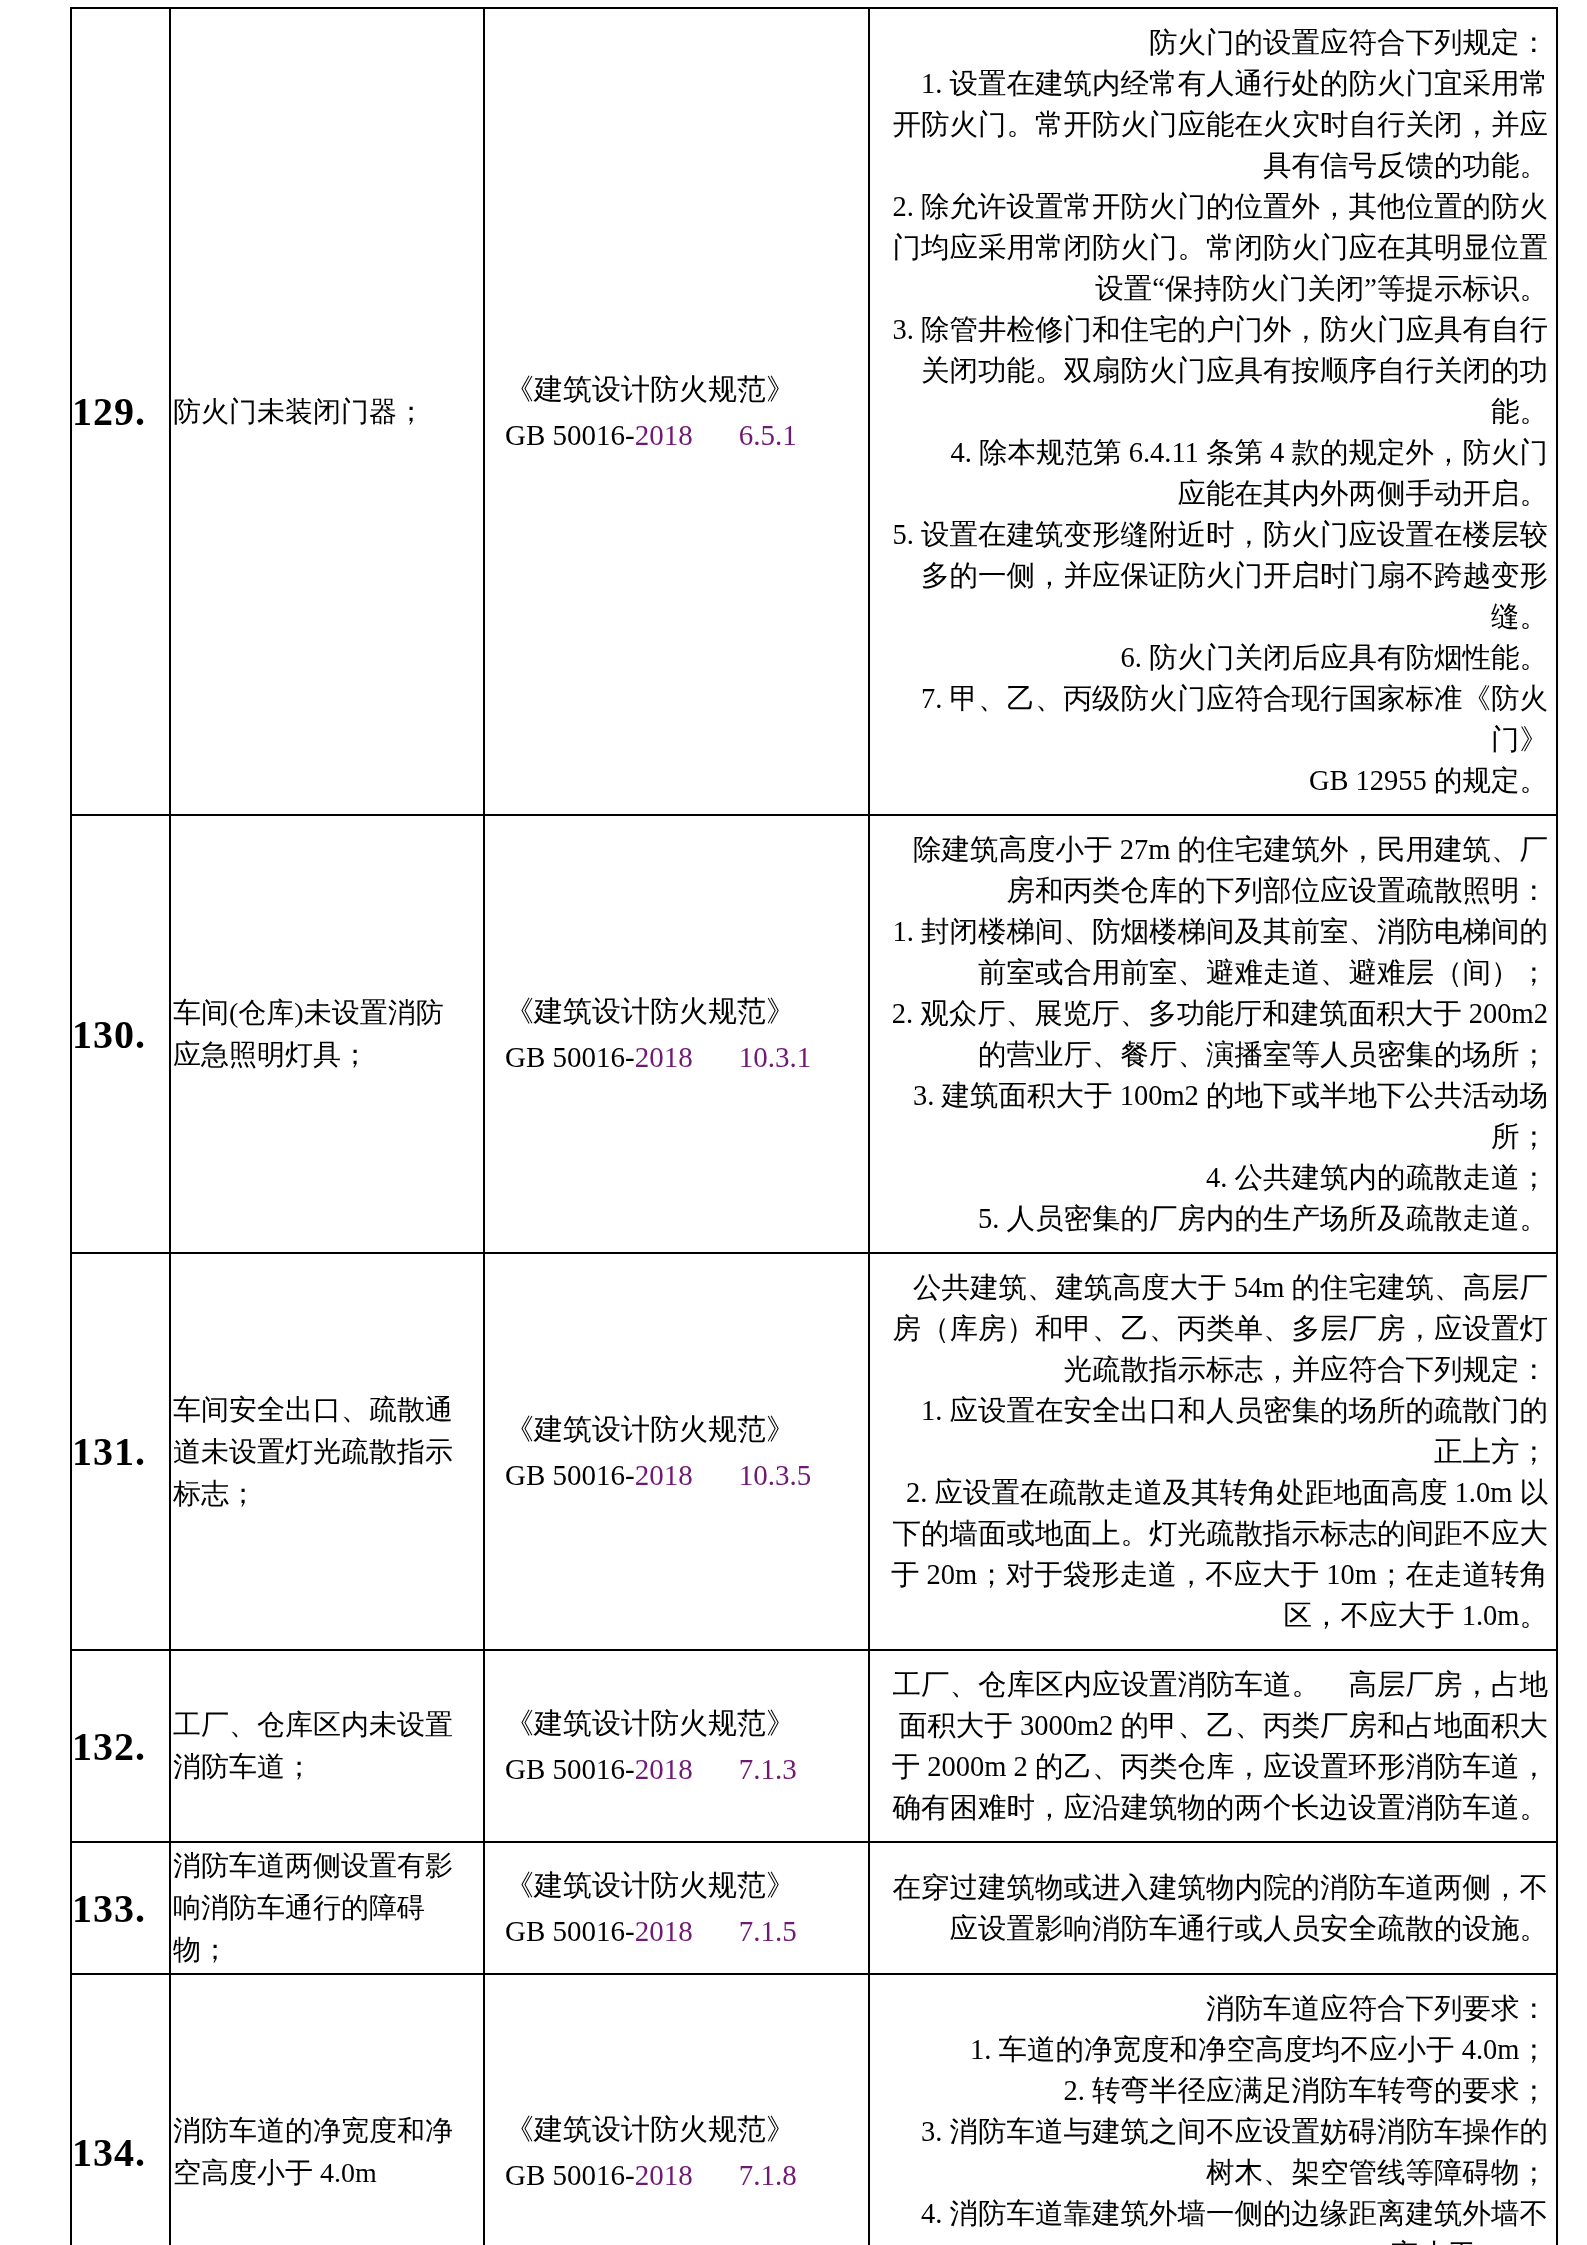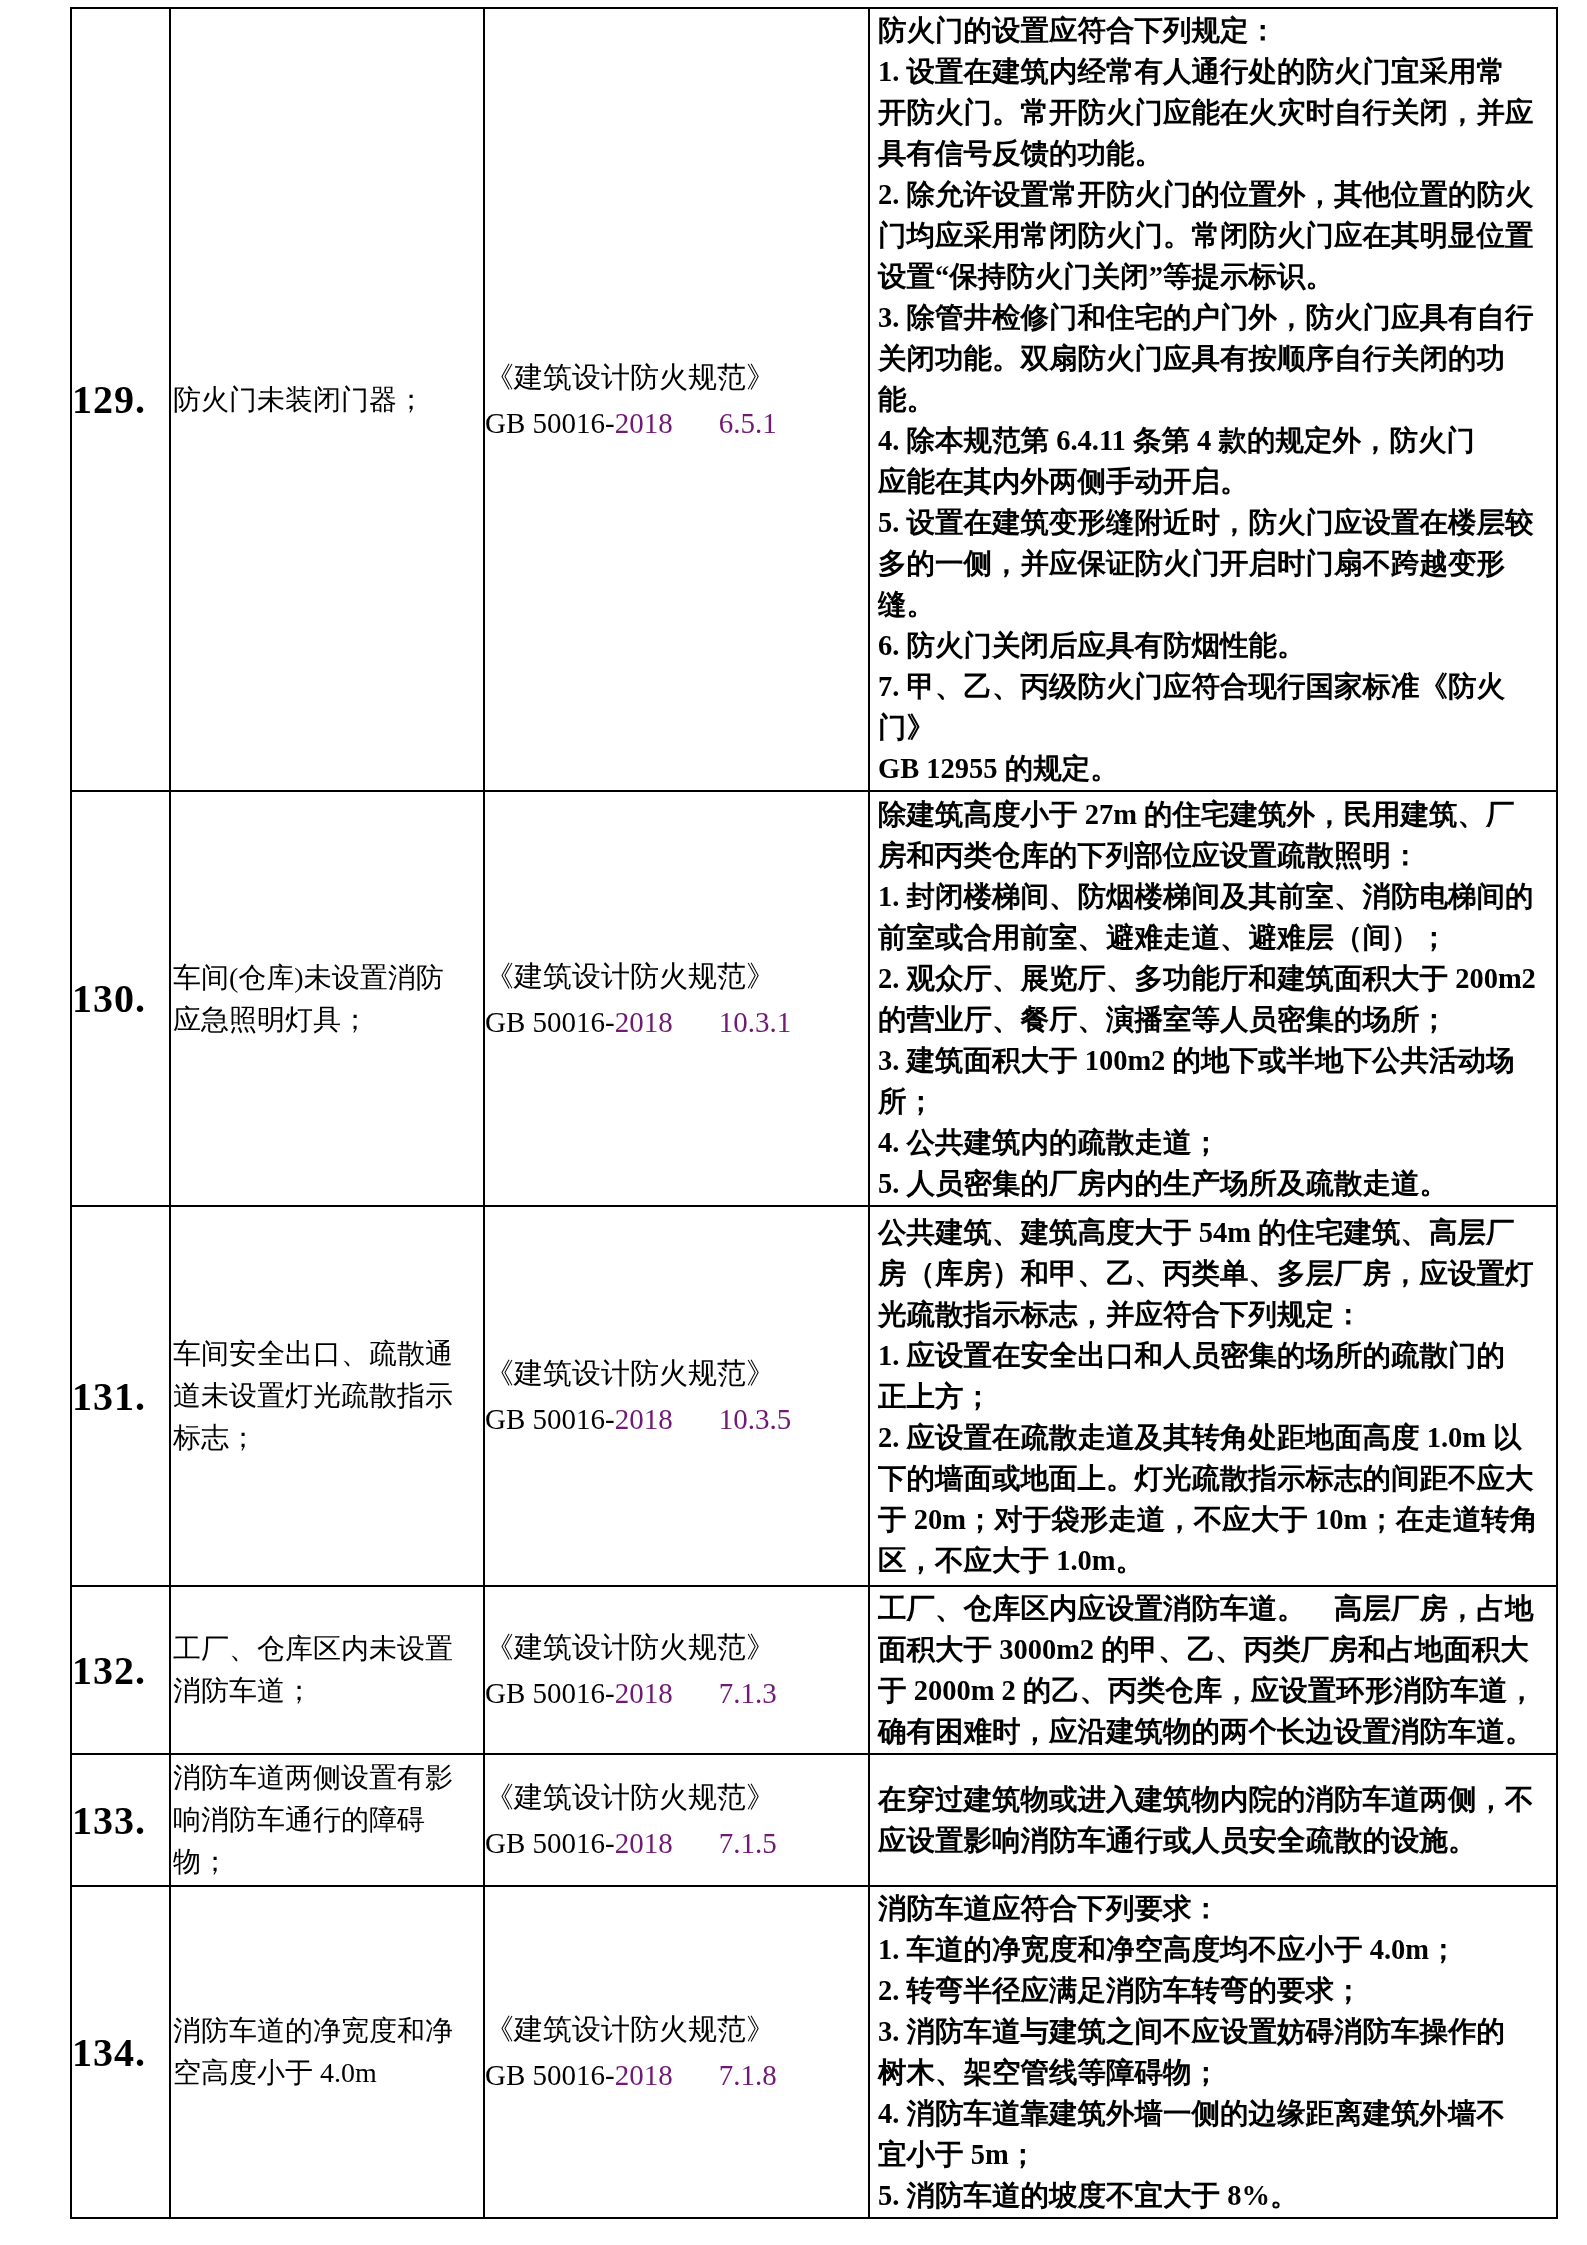--- a/index.html
+++ b/index.html
@@ -55,28 +55,28 @@
   }
   td.c2 {
     font-size: 28px;
     line-height: 42px;
     padding: 2px 6px 2px 2px;
     white-space: pre-line;
   }
   td.c3 {
     font-size: 29px;
     line-height: 46px;
+    padding-left: 20px;
   }
   td.c4 {
     font-size: 28.5px;
     line-height: 41px;
-    padding: 1px 8px;
+    padding: 13px 8px;
     white-space: pre-line;
-    text-align: left;
-    font-weight: bold;
+    text-align: right;
   }
   .ref-title { white-space: nowrap; }
   .ref-code  { white-space: nowrap; }
   .red { color: #701a75; }
   .sect { margin-left: 46px; }
 </style>
 </head>
 <body>
 
 <div class="page">

